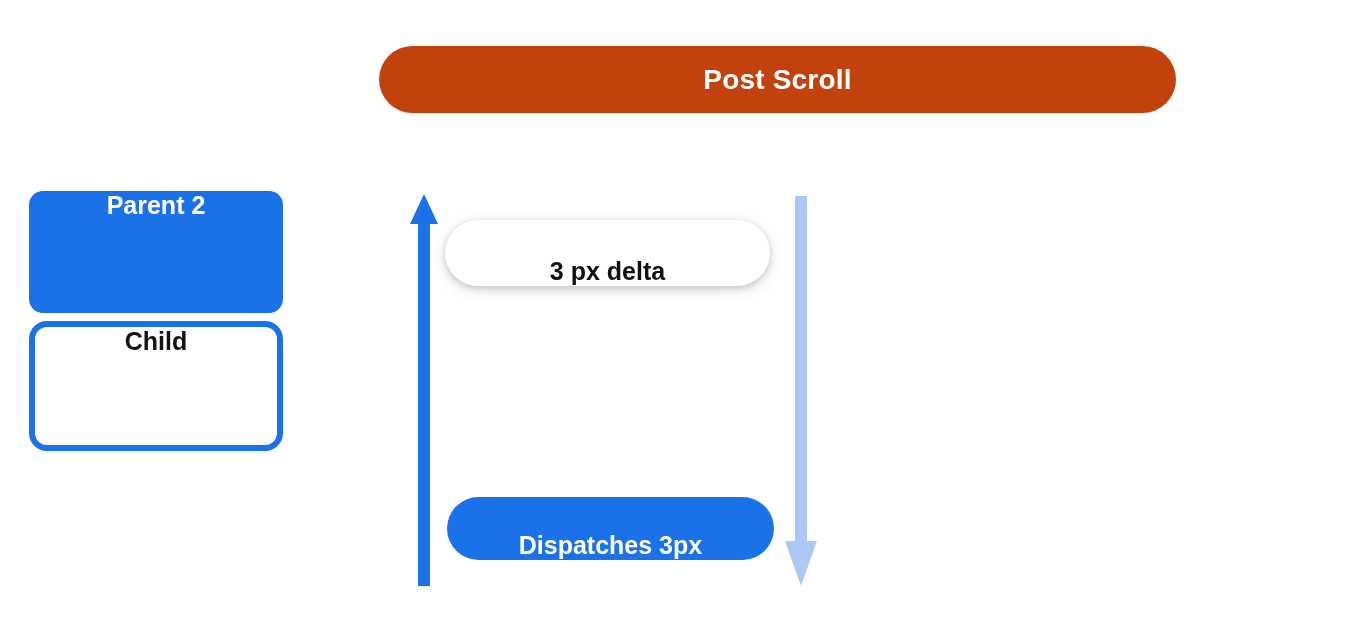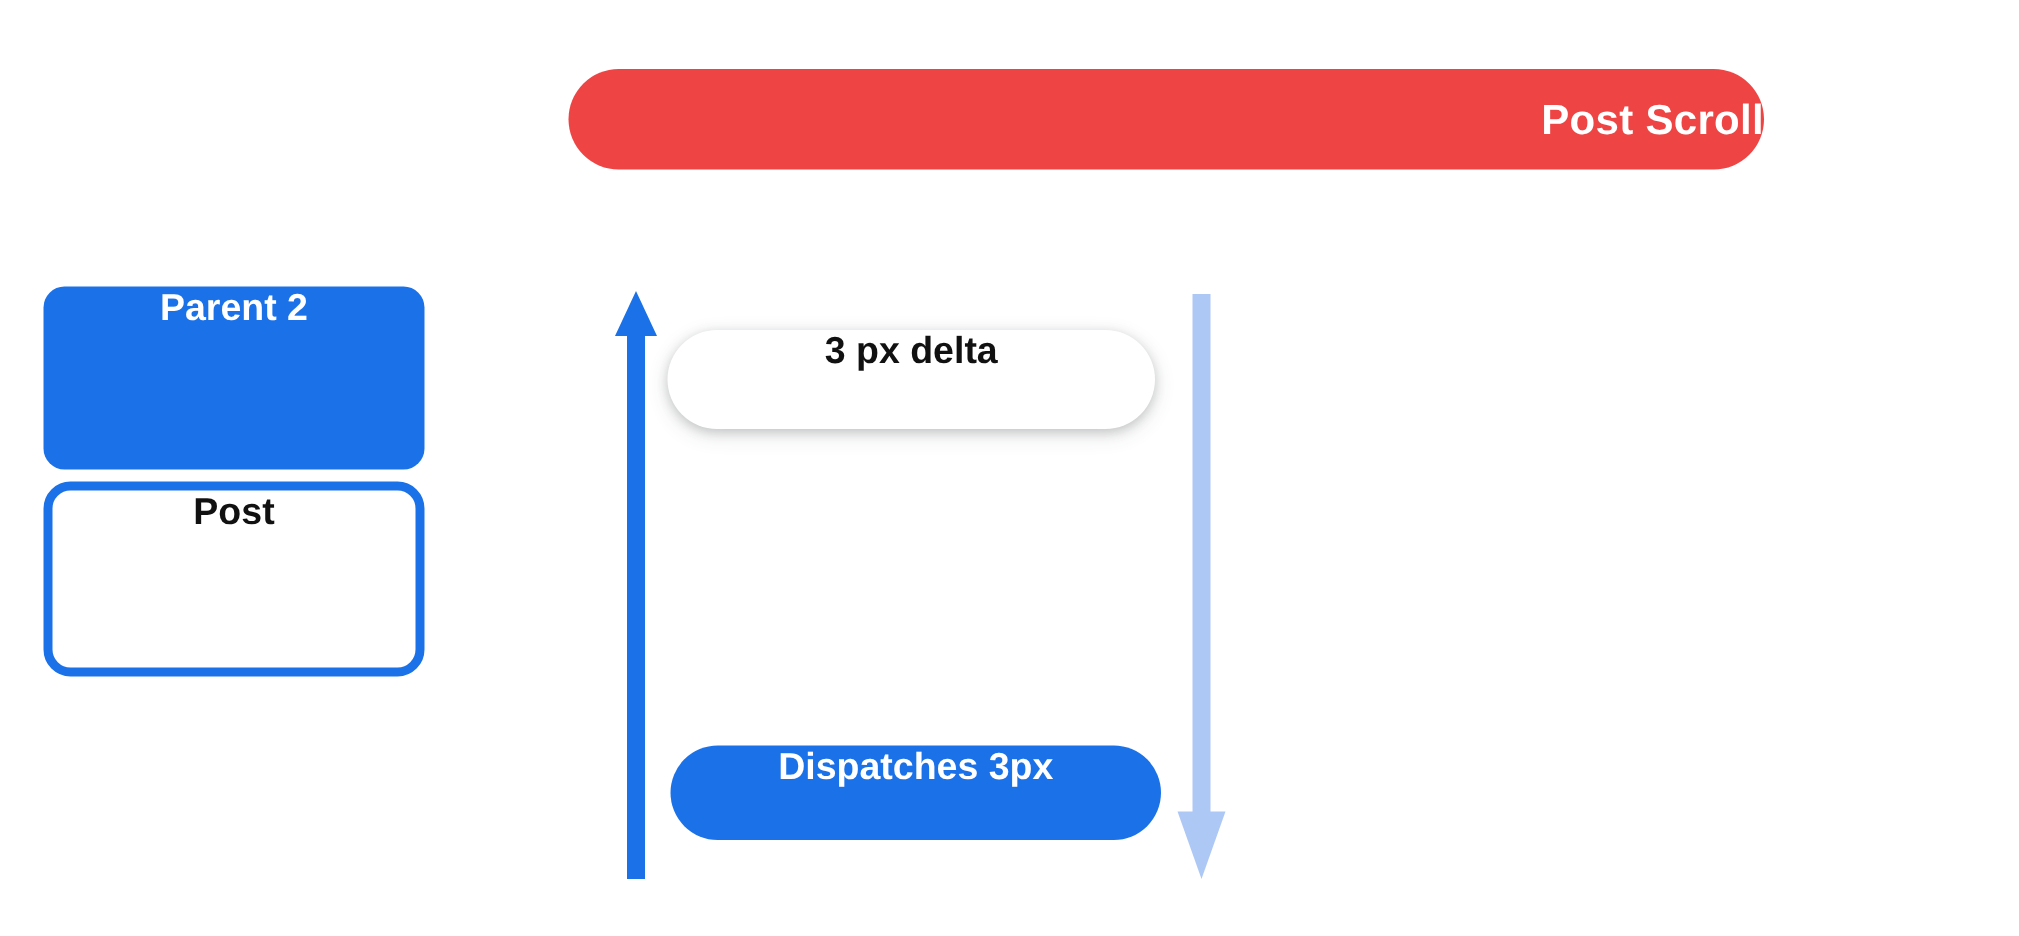--- a/index.html
+++ b/index.html
@@ -21,25 +21,25 @@
     inset: 0;
   }
 
   
   .title-banner {
     position: absolute;
     left: 379px;
     top: 46px;
     width: 797px;
     height: 67px;
-    background: #ef4444;
+    background: #c2410c;
     border-radius: 34px;
     display: flex;
     align-items: center;
-    justify-content: flex-end;
+    justify-content: center;
   }
   .title-banner .label {
     color: #ffffff;
     font-size: 28px;
     font-weight: bold;
     letter-spacing: 0.2px;
     line-height: 1;
   }
 
   
@@ -94,21 +94,21 @@
     left: 779px;
     top: 196px;
     width: 44px;
     height: 390px;
   }
 
   
   .pill {
     position: absolute;
     display: flex;
-    align-items: flex-start;
+    align-items: flex-end;
     justify-content: center;
     box-sizing: border-box;
   }
   .pill-delta {
     left: 445px;
     top: 220px;
     width: 325px;
     height: 66px;
     background: #ffffff;
     border-radius: 33px;
@@ -143,21 +143,21 @@
   </div>
 
   <div class="stack">
 
     <div class="stack-box filled">
       <span class="box-label">Parent 2</span>
     </div>
 
 
     <div class="stack-box outlined">
-      <span class="box-label">Post</span>
+      <span class="box-label">Child</span>
     </div>
 
   </div>
 
   <svg class="arrow arrow-up" viewBox="0 0 34 392">
     <polygon points="17,0 31,30 3,30" fill="#1b72e8"></polygon>
     <rect x="11" y="26" width="12" height="366" fill="#1b72e8"></rect>
   </svg>
 
   <svg class="arrow arrow-down" viewBox="0 0 44 390">

